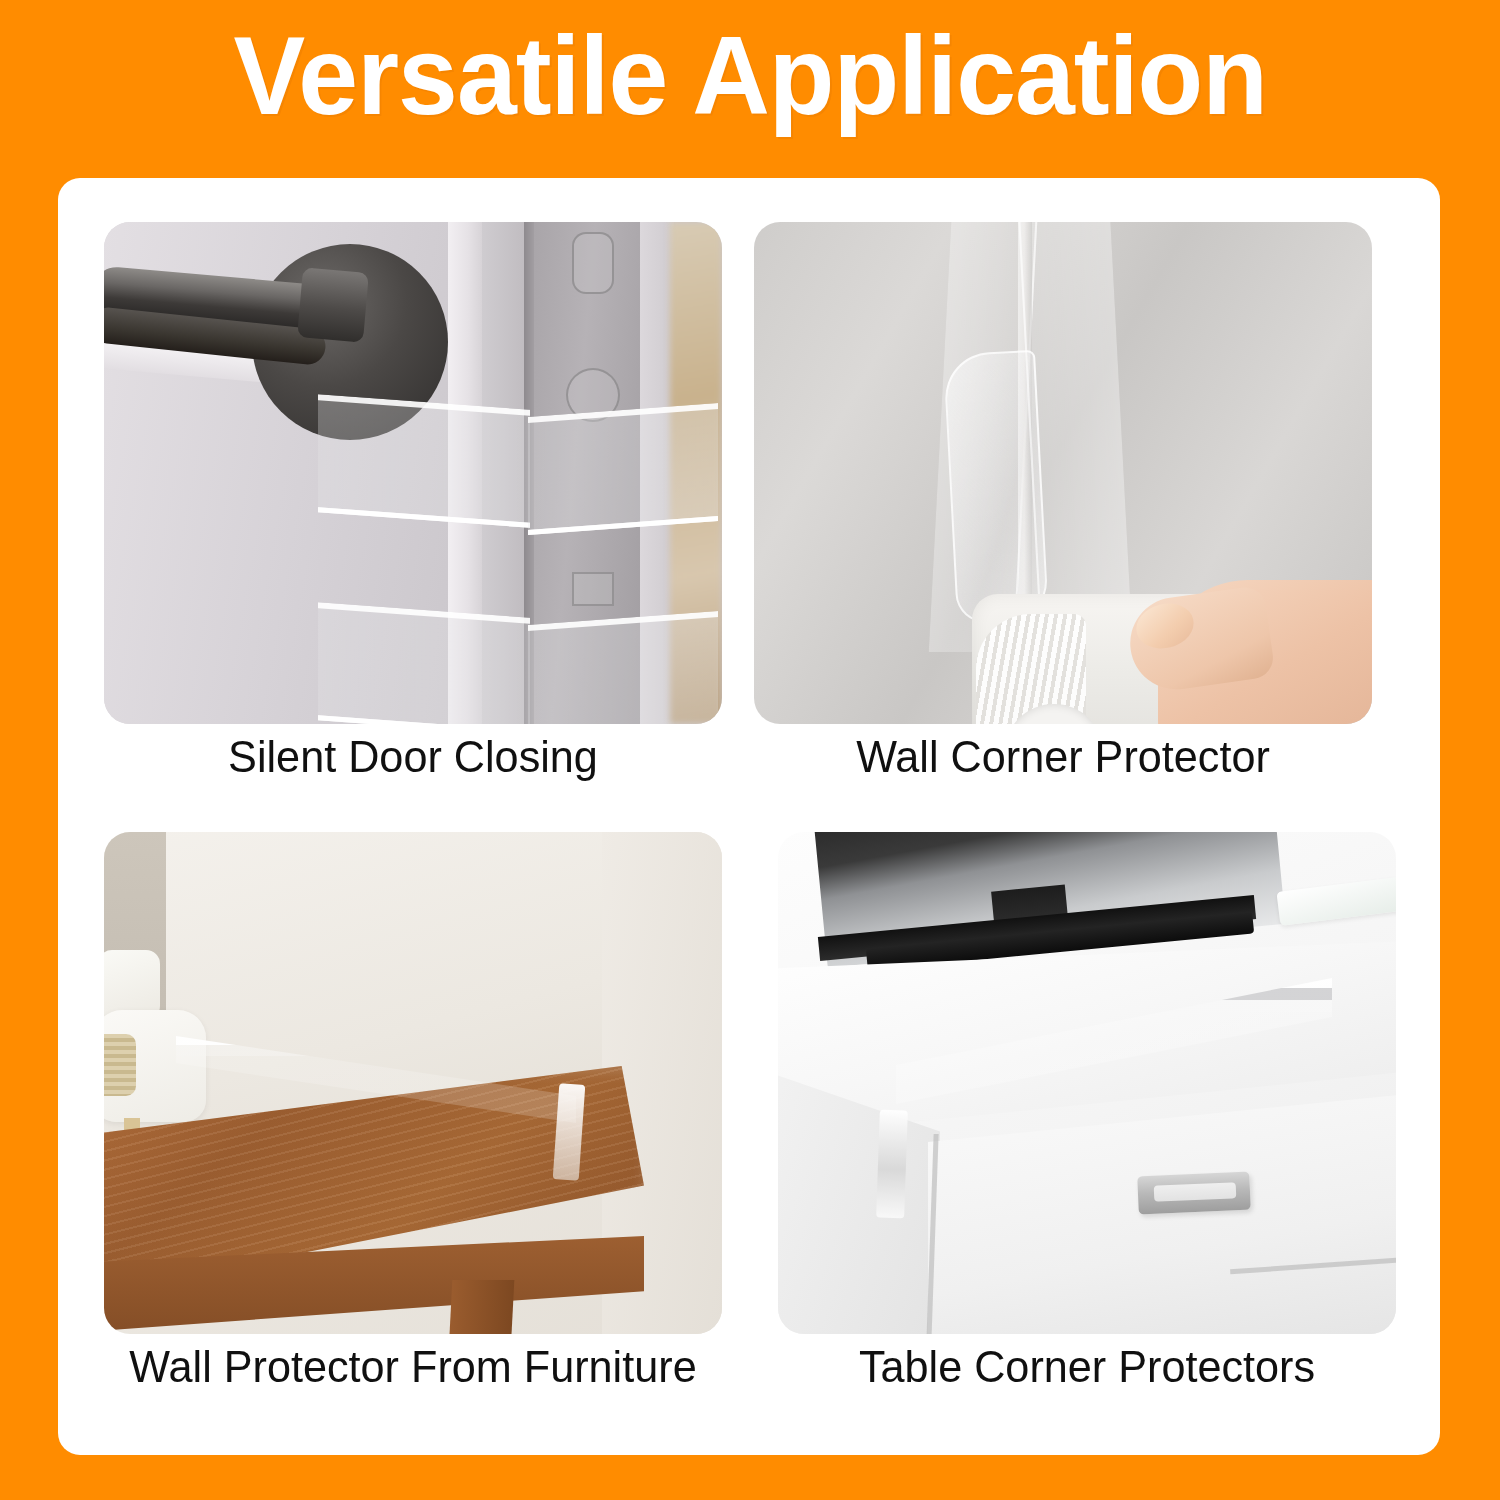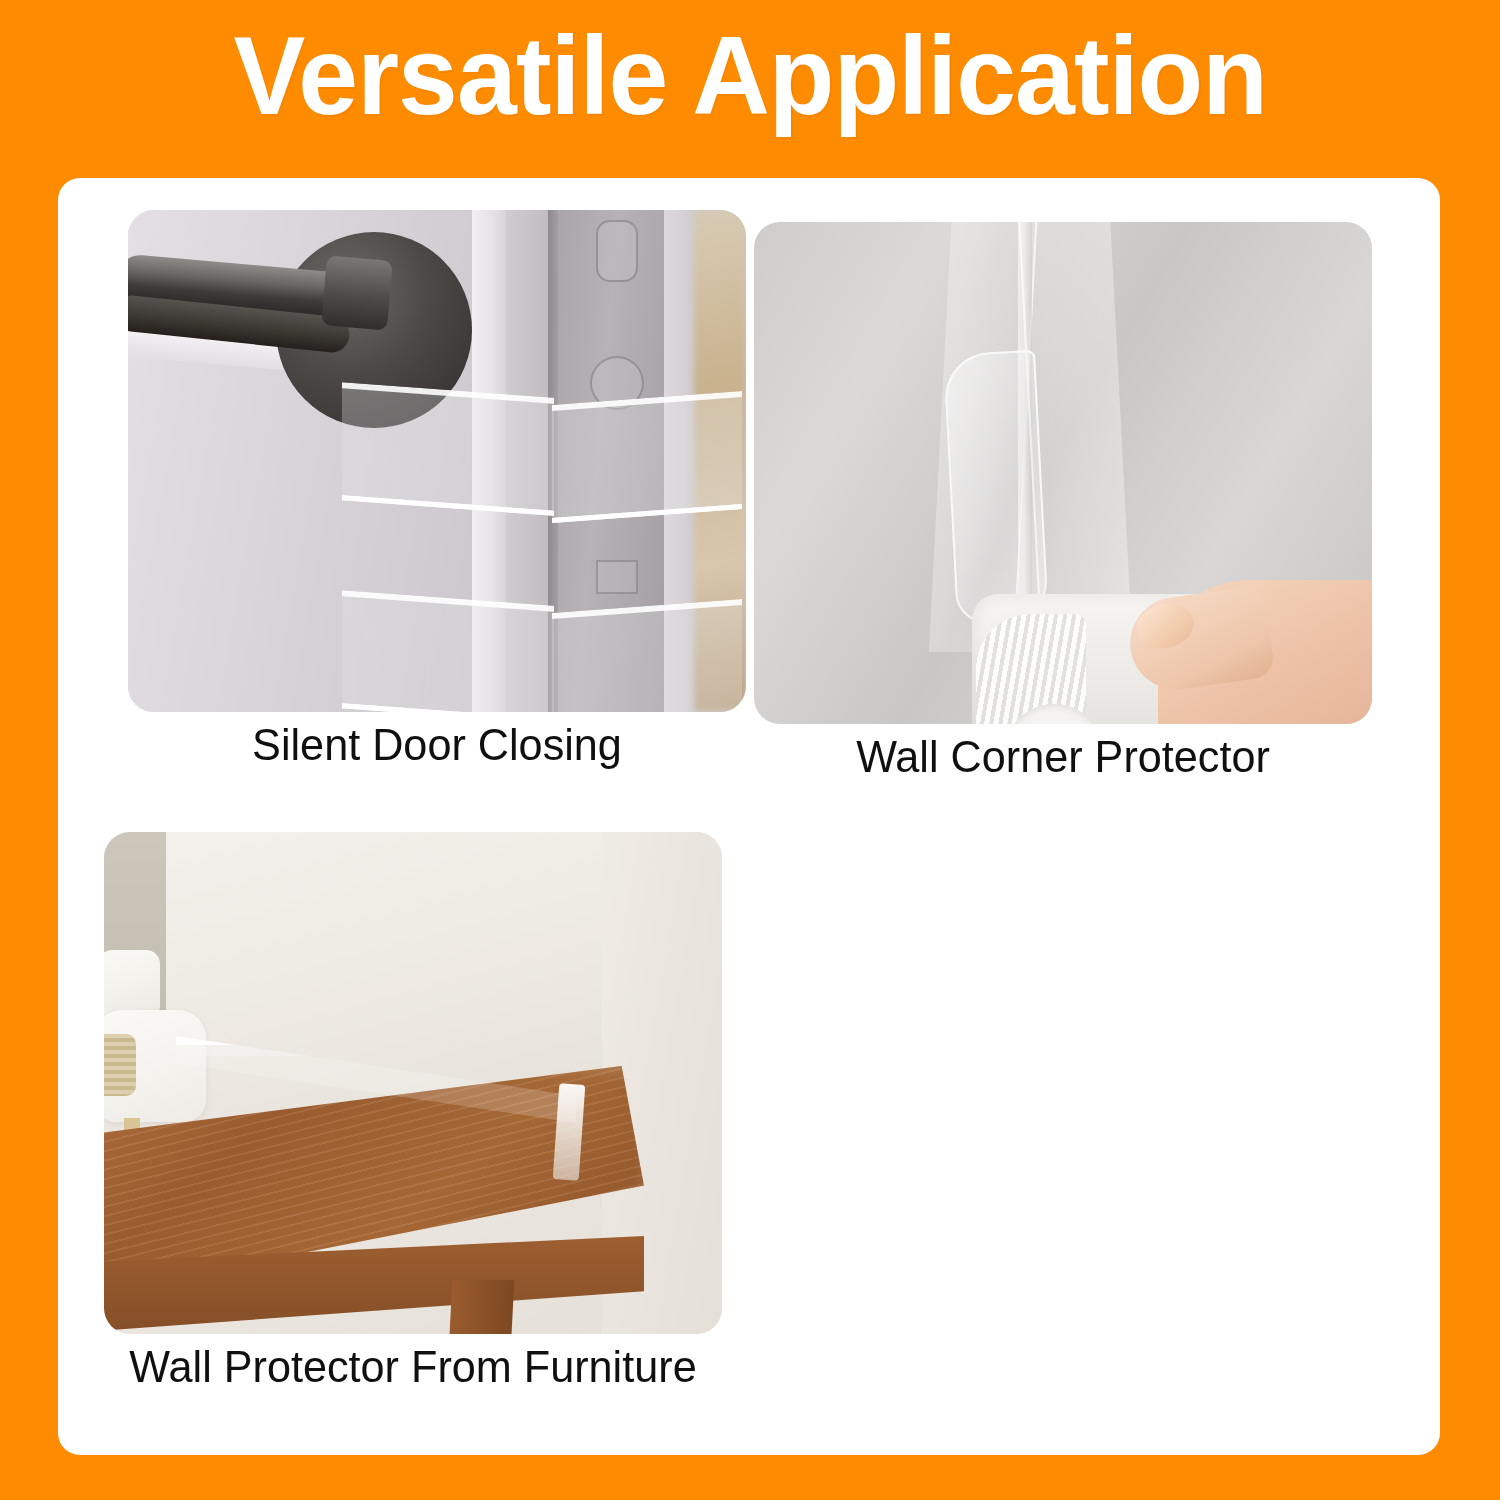--- a/index.html
+++ b/index.html
@@ -46,21 +46,21 @@
     border-radius:22px;
   }
 
   .grid {
     position:absolute;
     left:0; top:0;
     width:1382px; height:1277px;
   }
 
   .cell { position:absolute; }
-  .cell.c-tl { left:46px;  top:32px;  width:618px; height:545px;margin-left:24px; }
+  .cell.c-tl { left:46px;  top:44px;  width:618px; height:545px; }
   .cell.c-tr { left:696px; top:44px;  width:726px; height:545px; }
   .cell.c-bl { left:46px;  top:654px; width:662px; height:545px; }
   .cell.c-br { left:720px; top:654px; width:618px; height:545px; }
 
   .photo {
     position:relative;
     width:618px; height:502px;
     border-radius:26px;
     overflow:hidden;
     background:#d8d4d0;
@@ -458,16 +458,35 @@
           <div class="table-top"></div>
           <div class="grain"></div>
           <div class="table-apron"></div>
           <div class="table-leg"></div>
           <div class="strip"></div>
           <div class="strip-cap"></div>
         </div>
         <div class="caption">Wall Protector From Furniture</div>
       </div>
 
+      <div class="cell c-br">
+        <div class="photo p4">
+          <div class="tv-panel"></div>
+          <div class="tv-stand-neck"></div>
+          <div class="tv-bezel"></div>
+          <div class="tv-stand-base"></div>
+          <div class="remote"></div>
+          <div class="cab-top"></div>
+          <div class="cab-left"></div>
+          <div class="cab-front"></div>
+          <div class="cab-divider"></div>
+          <div class="edge-strip"></div>
+          <div class="edge-cap"></div>
+          <div class="handle"></div>
+          <div class="handle-hole"></div>
+          <div class="drawer-line"></div>
+        </div>
+        <div class="caption">Table Corner Protectors</div>
+      </div>
 
     </div>
   </div>
 </div>
 
 </body></html>

